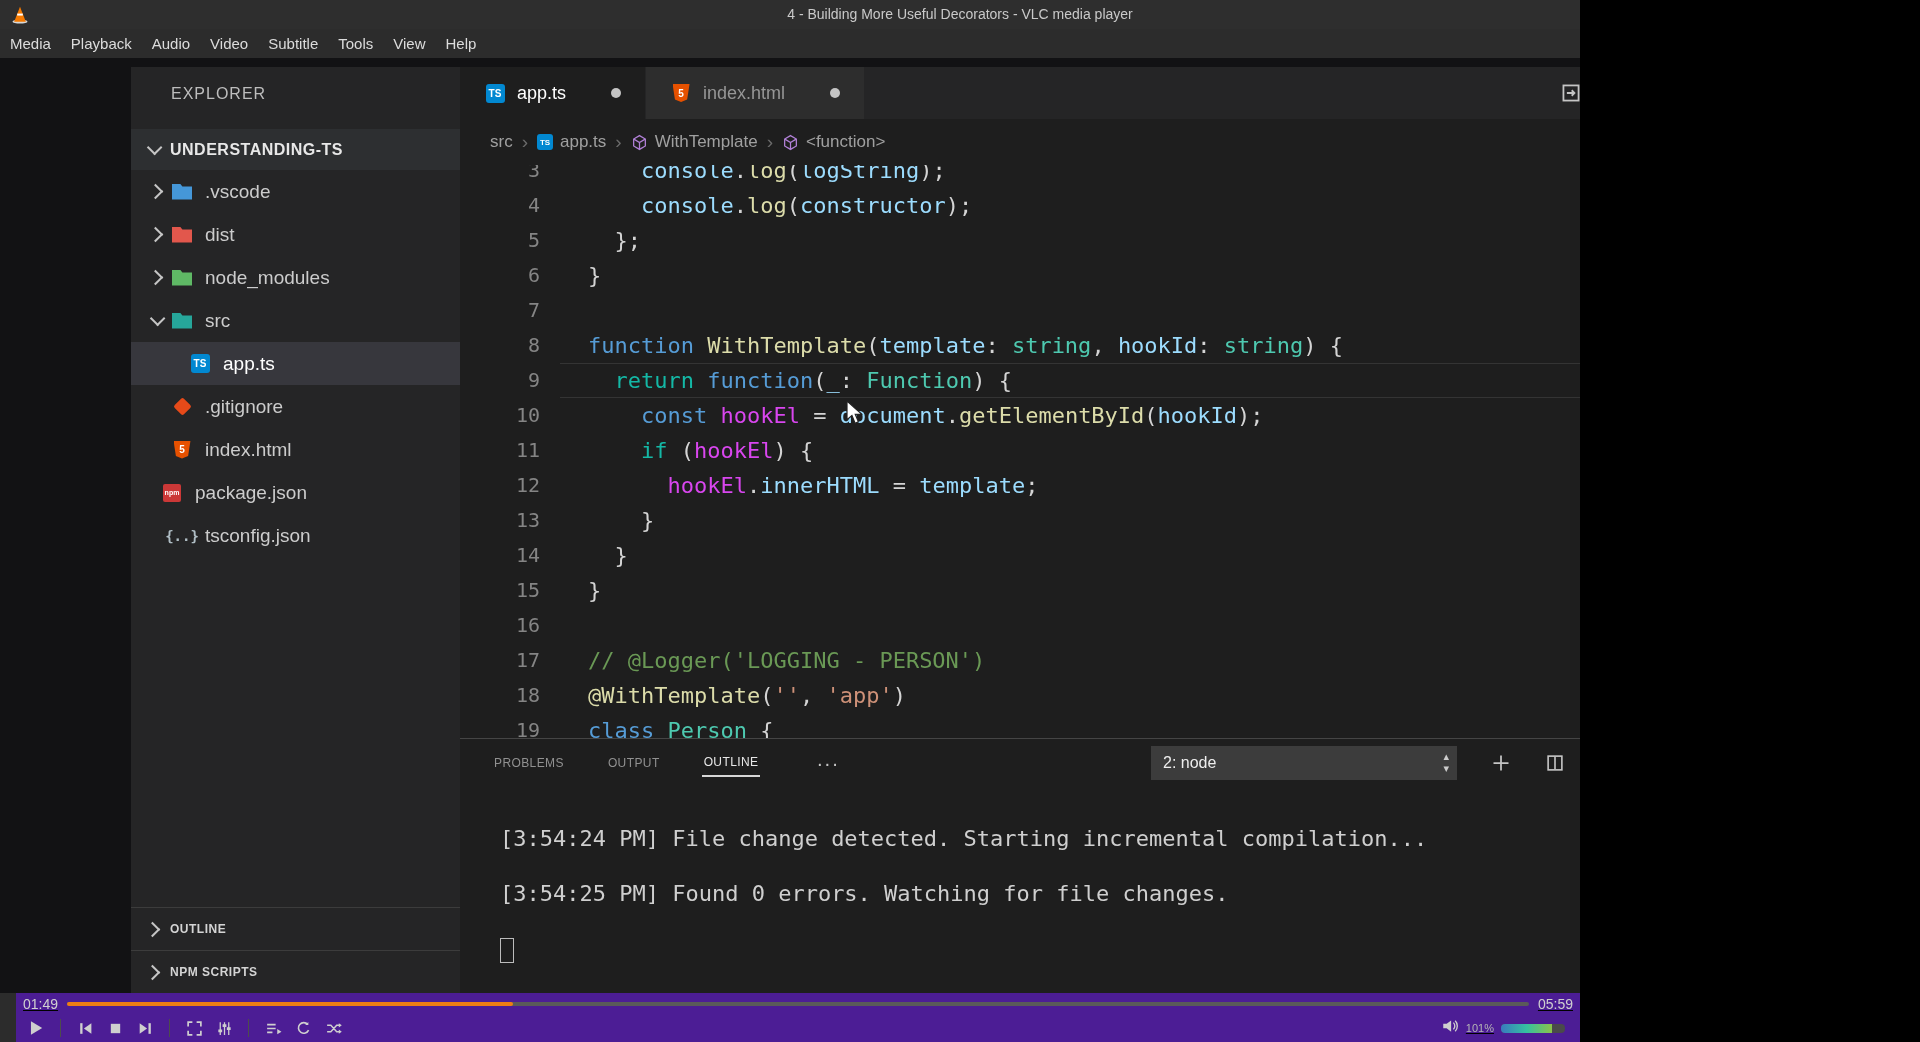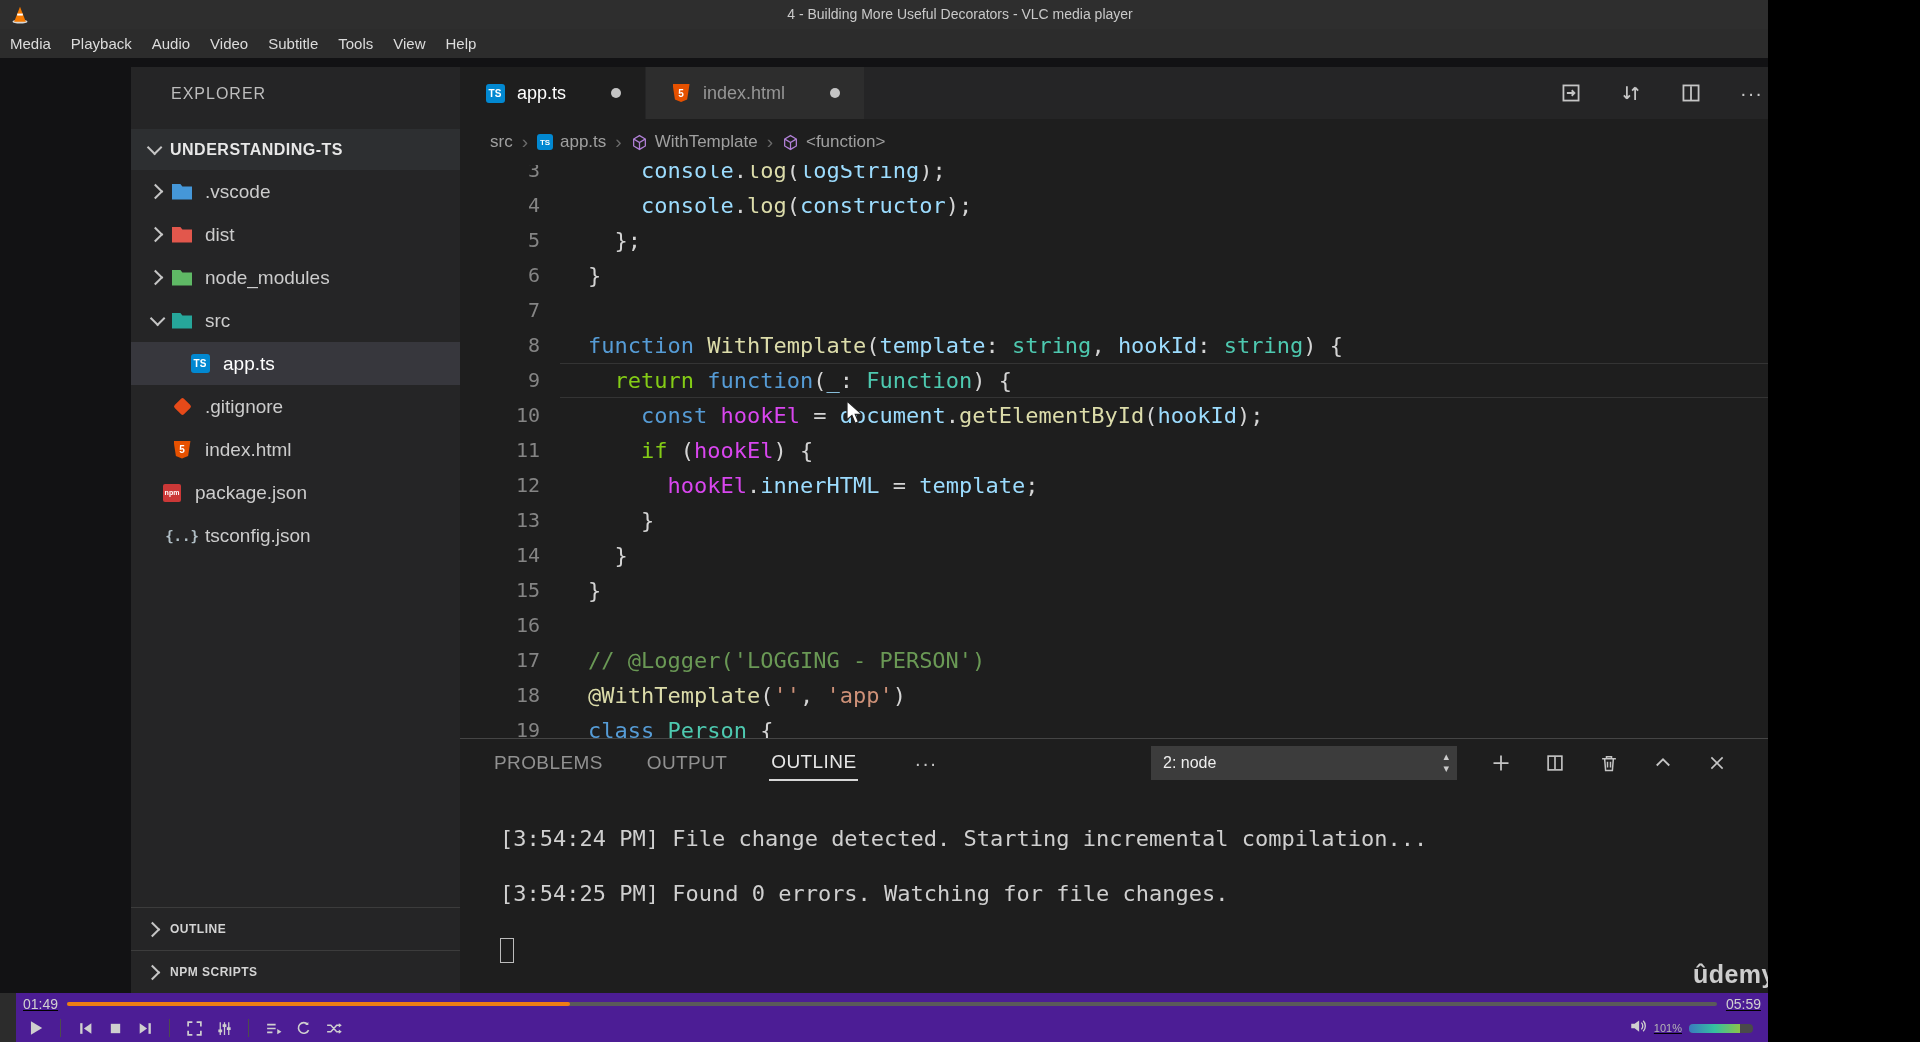--- a/index.html
+++ b/index.html
@@ -1,16 +1,16 @@
 <!DOCTYPE html>
 <html><head>
 <meta charset="utf-8">
 <style>
   html,body{margin:0;padding:0;background:#000;}
-  .stage{position:relative;width:1768px;height:1042px;overflow:hidden;background:#2c2c2c;font-family:"Liberation Sans",sans-serif;-webkit-font-smoothing:antialiased;}
+  .stage{position:relative;width:1580px;height:1042px;overflow:hidden;background:#2c2c2c;font-family:"Liberation Sans",sans-serif;-webkit-font-smoothing:antialiased;}
 
   
   .titlebar{position:absolute;left:0;top:0;width:1920px;height:29px;background:#2e2e2e;}
   .vlc-title{position:absolute;left:0;right:0;top:0;height:29px;line-height:29px;text-align:center;font-size:14px;color:#c9c9c9;}
   .cone{position:absolute;left:10px;top:5px;}
   .winbtns{position:absolute;right:12px;top:0;height:29px;display:flex;align-items:center;gap:16px;color:#bdbdbd;}
   .winbtns span{cursor:default;}
   .wb-min{font-size:13px;} .wb-max{font-size:13px;} .wb-close{font-size:17px;}
   .menubar{position:absolute;left:0;top:29px;width:1920px;height:29px;background:#2c2c2c;display:flex;align-items:center;padding-left:0;box-sizing:border-box;}
   .menu-item{padding:0 10px;font-size:15px;color:#dcdcdc;}
@@ -56,30 +56,30 @@
   .breadcrumb{height:46px;display:flex;align-items:center;gap:9px;padding-left:30px;font-size:17px;color:#a0a0a0;background:#1e1e1e;}
   .bc-item{display:flex;align-items:center;gap:7px;}
   .bc-sep{color:#6b6b6b;font-size:19px;}
 
   .code-area{position:absolute;left:0;right:0;top:98px;bottom:255px;overflow:hidden;}
   .code-lines{position:absolute;left:0;right:0;top:-12px;}
   .cline{display:flex;height:35px;line-height:35px;font-family:"DejaVu Sans Mono",monospace;font-size:22px;}
   .lnum{flex:0 0 100px;text-align:right;padding-right:20px;color:#858585;font-size:20px;box-sizing:border-box;}
   .lbody{flex:1;padding-left:28px;white-space:pre;}
   .cline.active .lbody{box-shadow:inset 0 1px 0 #343434,inset 0 -1px 0 #343434;}
-  .tk-pl{color:#d4d4d4}.tk-kw{color:#569cd6}.tk-ctl{color:#84cc16}.tk-fn{color:#dcdcaa}.tk-ty{color:#4ec9b0}
+  .tk-pl{color:#d4d4d4}.tk-kw{color:#569cd6}.tk-ctl{color:#14b8a6}.tk-fn{color:#dcdcaa}.tk-ty{color:#4ec9b0}
   .tk-var{color:#9cdcfe}.tk-cv{color:#d946ef}.tk-str{color:#ce9178}.tk-cmt{color:#6a9955}
   .sb-thumb{position:absolute;right:0;top:40px;width:16px;height:200px;background:rgba(121,121,121,.32);}
   .ov-mark{position:absolute;right:0;top:100px;width:6px;height:132px;background:rgba(27,129,168,.75);}
   .mouse-cursor{position:absolute;left:385px;top:236px;}
 
   
   .panel{position:absolute;left:0;right:0;bottom:0;height:255px;background:#1e1e1e;border-top:1px solid rgba(128,128,128,.4);box-sizing:border-box;}
   .panel-header{position:relative;height:48px;display:flex;align-items:center;padding-left:32px;}
-  .ptab{font-size:19px;letter-spacing:.4px;color:#919191;margin-right:40px;padding:6px 2px;}
+  .ptab{font-size:12px;letter-spacing:.4px;color:#919191;margin-right:40px;padding:6px 2px;}
   .ptab.active{color:#e7e7e7;border-bottom:2px solid #d7d7d7;}
   .p-more{color:#c5c5c5;font-size:20px;letter-spacing:1px;margin-left:16px;}
   .p-right{position:absolute;left:691px;top:0;height:48px;display:flex;align-items:center;gap:34px;}
   .p-select{width:306px;height:34px;background:#3c3c3c;color:#eeeeee;font-size:16px;display:flex;align-items:center;padding:0 12px;box-sizing:border-box;position:relative;}
   .spin{position:absolute;right:8px;top:4px;display:flex;flex-direction:column;align-items:center;line-height:12px;font-size:11px;color:#cccccc;}
   .p-icon{display:flex;align-items:center;color:#c5c5c5;}
   .term{position:absolute;left:40px;top:86px;font-family:"DejaVu Sans Mono",monospace;font-size:22px;line-height:27.5px;color:#cfcfcf;}
   .t-line{white-space:pre;}
   .term-cursor{width:12px;height:23px;border:1.5px solid #bcbcbc;margin-top:3px;}
   .watermark{position:absolute;right:12px;bottom:4px;font-size:25px;font-weight:bold;color:rgba(255,255,255,.78);letter-spacing:.5px;}

